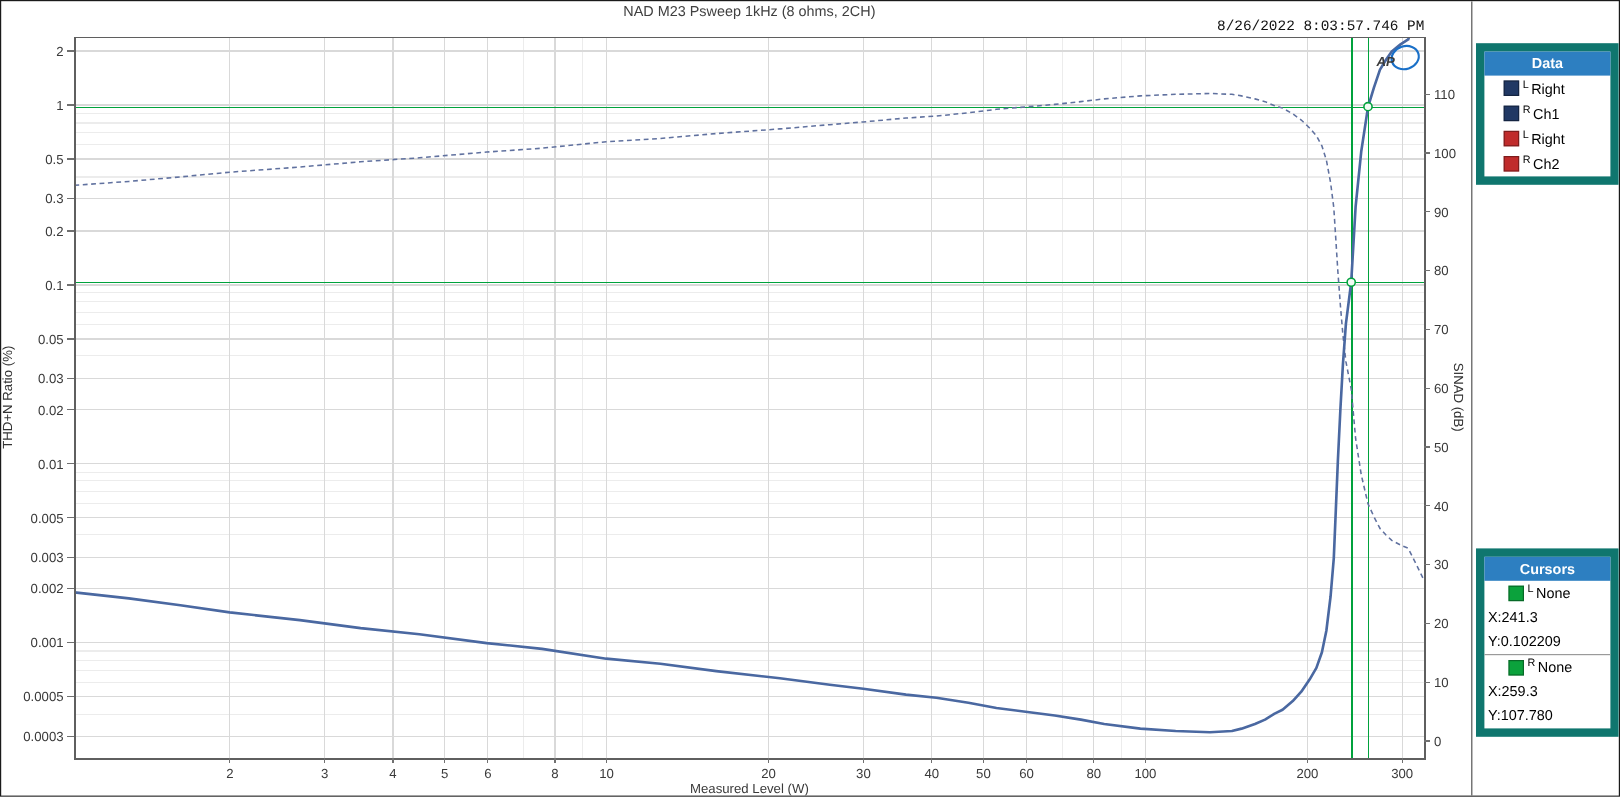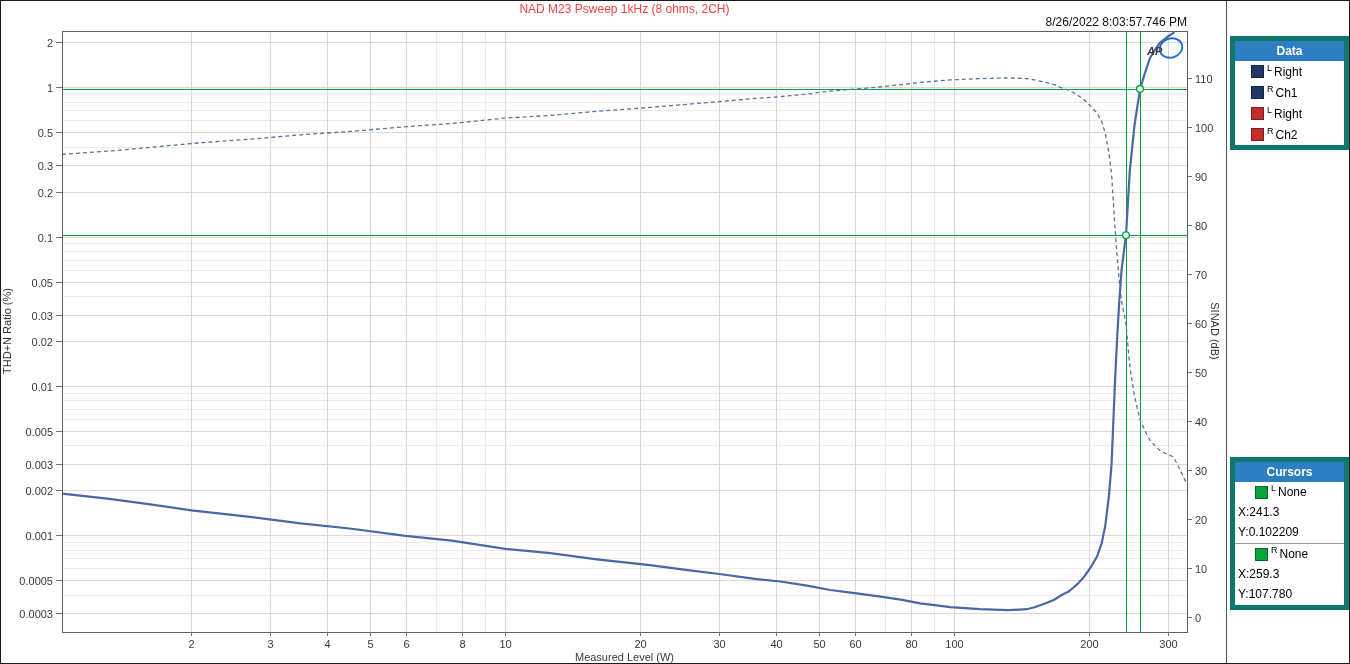--- a/index.html
+++ b/index.html
@@ -2,29 +2,29 @@
 <html><head>
 <meta charset="utf-8">
 <style>
   html,body{margin:0;padding:0;background:#888;}
   *{box-sizing:border-box;}
   .screen{
     position:relative;width:1350px;height:664px;background:#fff;
     border:1px solid #1a1a1a;overflow:hidden;
     font-family:"Liberation Sans","DejaVu Sans",sans-serif;color:#000;
   }
-  .chart-title{position:absolute;left:61px;top:1px;width:1125px;text-align:center;font-size:12px;color:#ef4444;}
-  .timestamp{position:absolute;left:880px;top:14px;width:306px;text-align:right;font-size:12px;color:#111;}
+  .chart-title{position:absolute;left:61px;top:1px;width:1125px;text-align:center;font-size:12px;color:#404040;}
+  .timestamp{position:absolute;left:880px;top:14px;width:306px;text-align:right;font-size:12px;color:#111;font-family:Liberation Mono, monospace;}
   .axis-title{position:absolute;font-size:11px;color:#333;width:140px;height:16px;text-align:center;}
   .axis-title.left{left:-62px;top:322px;transform:rotate(-90deg);}
   .axis-title.right{left:1142px;top:322px;transform:rotate(90deg);}
   #chart-svg{position:absolute;left:0;top:0;}
   #chart-svg text{font-family:"Liberation Sans","DejaVu Sans",sans-serif;font-size:11px;fill:#3a3a3a;}
   .splitter{position:absolute;left:1225px;top:0;width:1px;height:664px;background:#555;}
-  .panel{position:absolute;left:1229px;width:119px;background:#fff;border:5px solid #0f766e;font-size:12px;}
+  .panel{position:absolute;left:1229px;width:119px;background:#fff;border:7px solid #0f766e;font-size:12px;}
   .panel-header{color:#fff;font-weight:bold;text-align:center;height:20px;line-height:20px;font-size:12px;}
   .legend-row{display:flex;align-items:center;height:21px;padding-left:16px;}
   .swatch{display:inline-block;width:13px;height:13px;border:1px solid rgba(0,0,0,.35);flex:0 0 auto;}
   .supscript{font-size:9px;position:relative;top:-4px;margin:0 2px 0 3px;}
   .cursor-section{padding-bottom:1px;}
   .cursor-section + .cursor-section{border-top:1px solid #9a9a9a;}
   .cursor-icon-row{display:flex;align-items:center;height:20px;padding-left:20px;}
   .cursor-value-row{height:20px;line-height:20px;padding-left:3px;}
   .tri-icon{width:15px;height:13px;flex:0 0 auto;}
   .data-panel{top:35px;}

